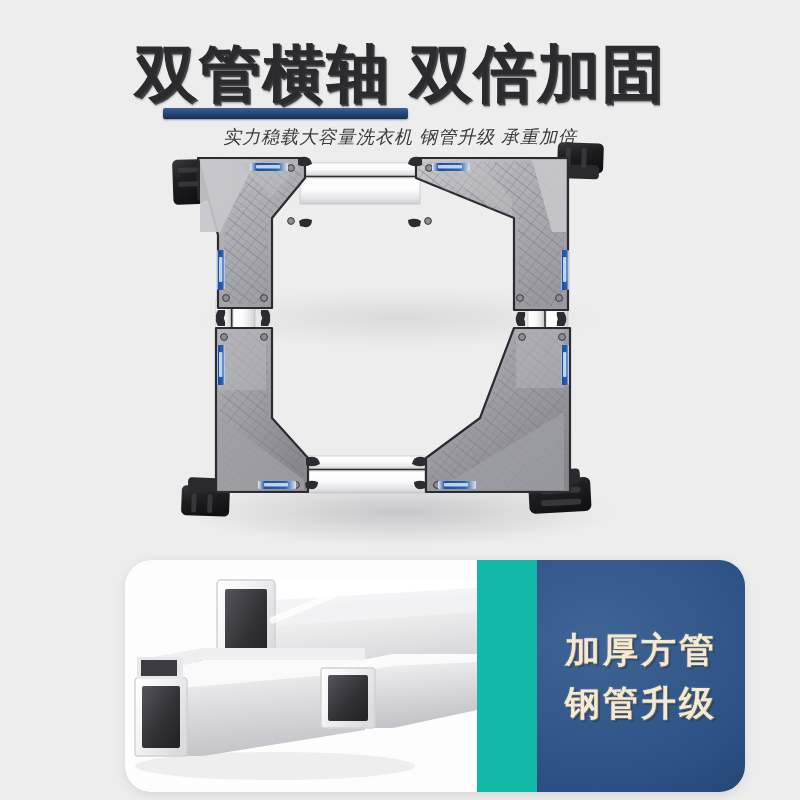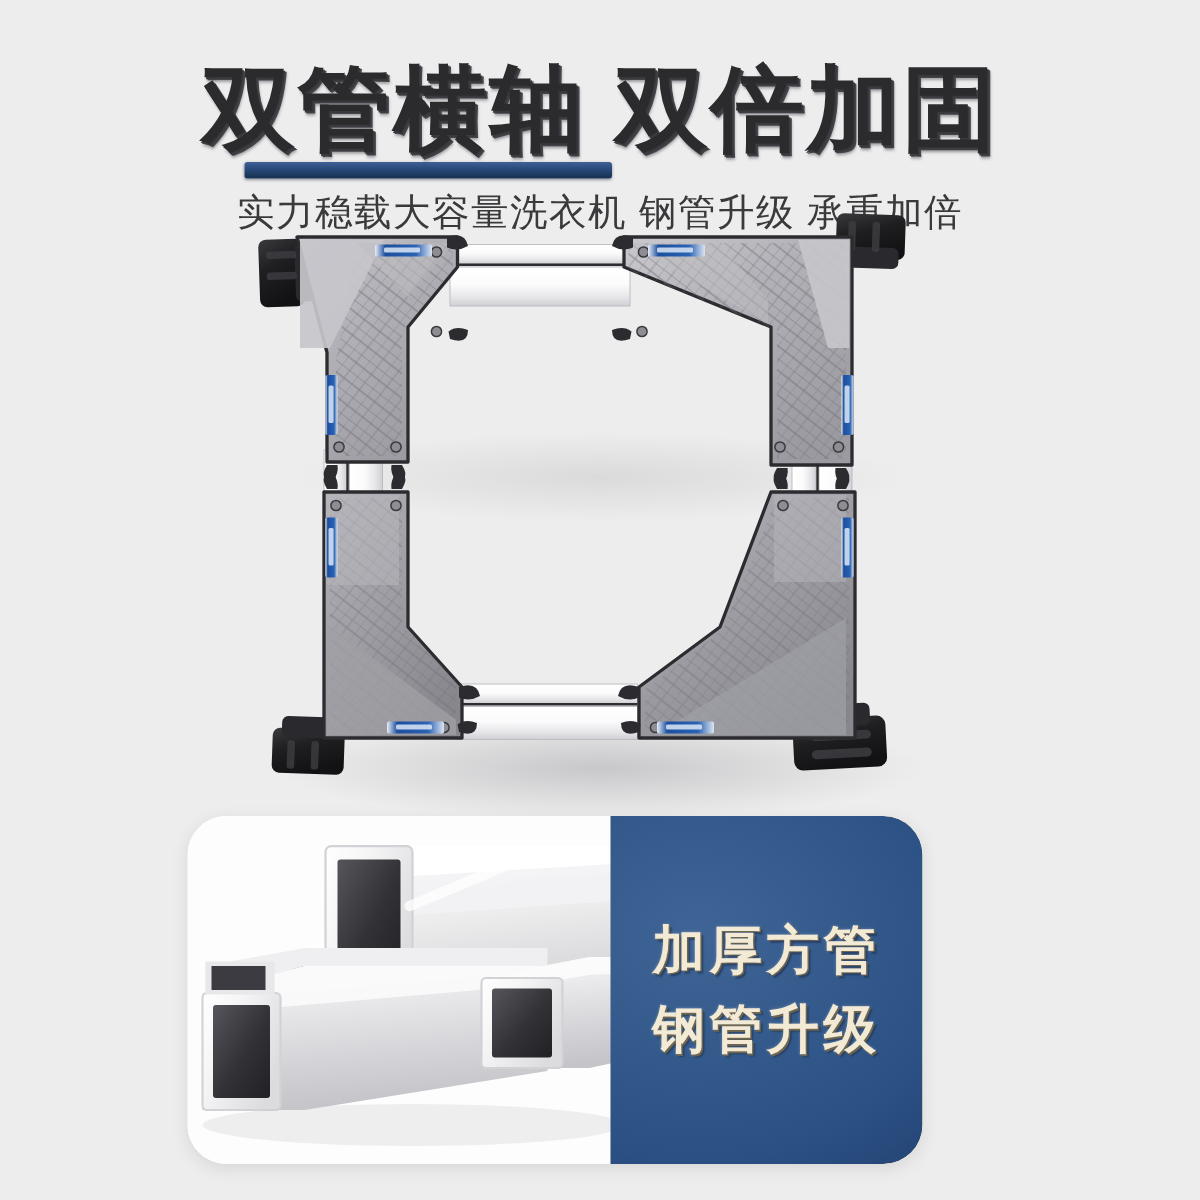--- a/index.html
+++ b/index.html
@@ -48,44 +48,45 @@
     height: 11px;
     border-radius: 2px;
     background: linear-gradient(180deg, #3f6198 0%, #274878 45%, #17304f 100%);
     box-shadow: 0 1px 2px rgba(20,35,60,0.45);
   }
   #subtitle {
     position: absolute;
     top: 106px;
     left: 0;
     width: 800px;
-    font-size: 25px;
+    font-size: 18px;
     color: #3a3a3c;
     letter-spacing: 1px;
     white-space: nowrap;
+    font-style: italic;
   }
 
   
   #product-photo {
     position: absolute;
     top: 140px;
     left: 160px;
     width: 470px;
     height: 410px;
   }
   .frame-layer { position: absolute; top:0; left:0; width:470px; height:410px; }
 
   
   #feature-card {
     position: absolute;
     left: 125px;
-    top: 544px;
-    width: 490px;
+    top: 560px;
+    width: 620px;
     height: 232px;
-    background: #fef9c3;
+    background: #14b8a6;
     border-radius: 26px;
     overflow: hidden;
     box-shadow: 0 3px 10px rgba(120,120,125,0.18);
   }
   #tube-photo {
     position: absolute;
     left: 0; top: 0;
     width: 352px;
     height: 232px;
     background: linear-gradient(150deg,#ffffff 0%,#fdfdfd 45%,#f4f4f5 100%);

